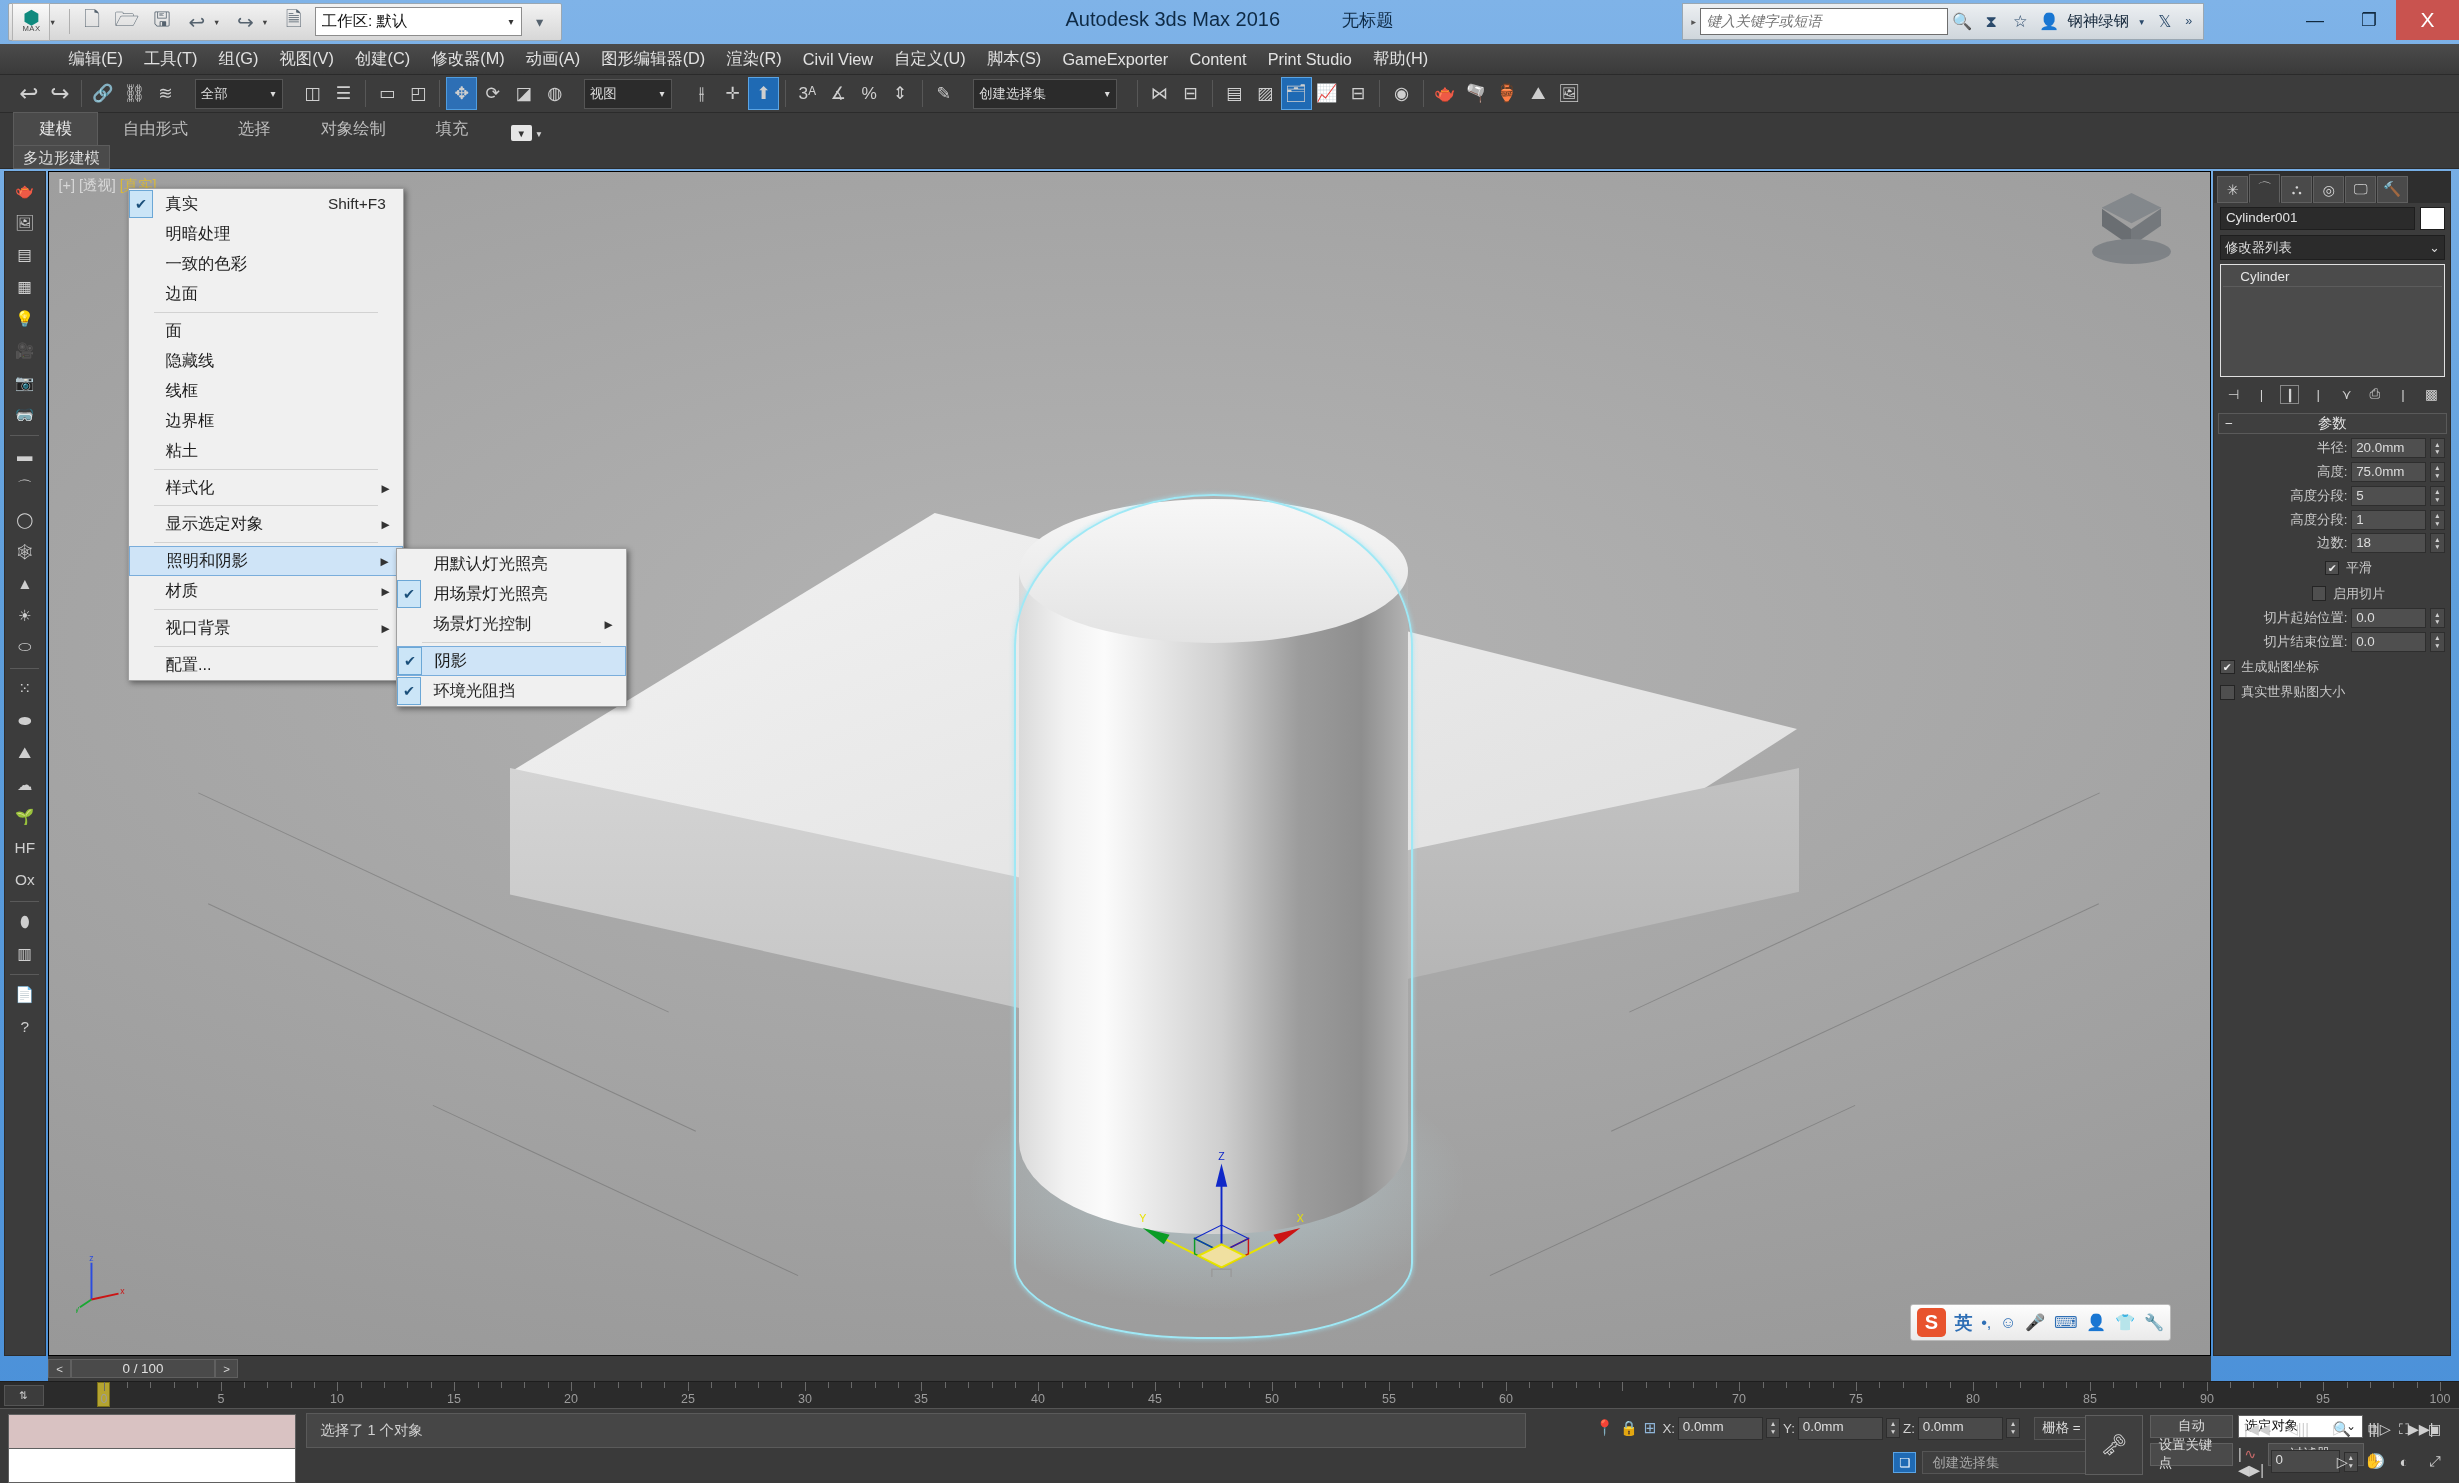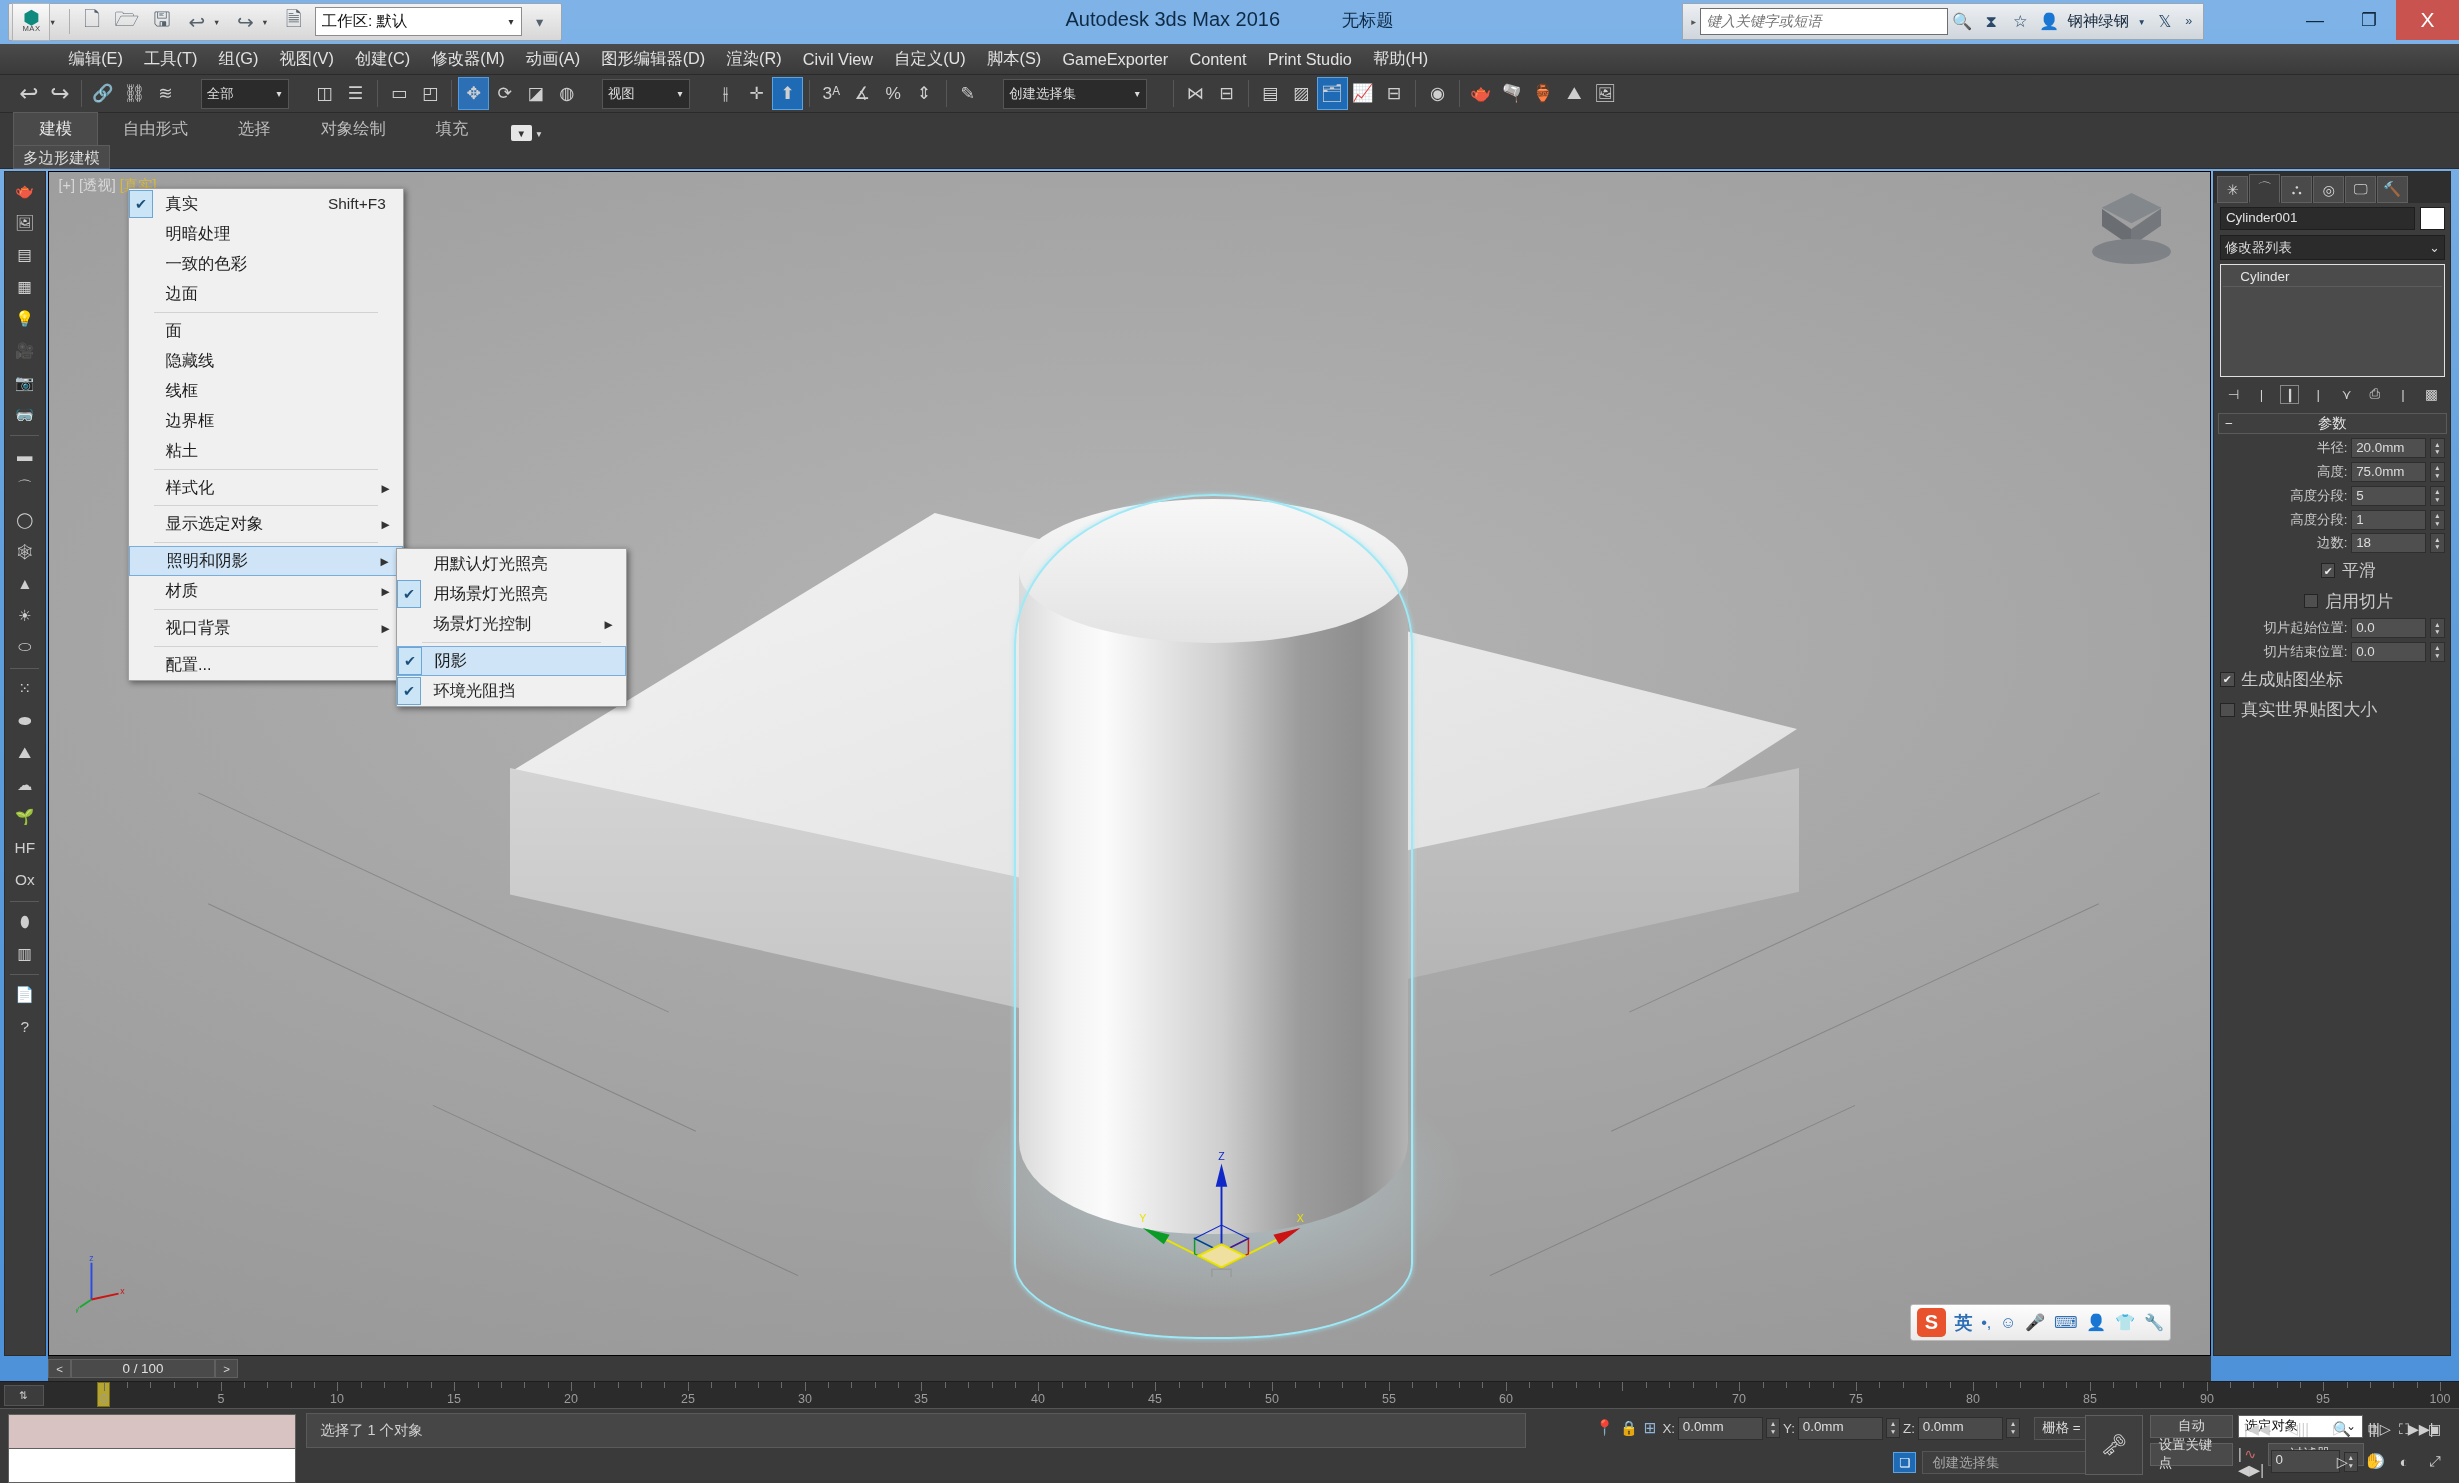--- a/index.html
+++ b/index.html
@@ -58,21 +58,21 @@
   #maintb{ position:absolute; left:0; top:75px; width:2459px; height:38px;
            background:#3c3c3c; border-bottom:1px solid #2b2b2b;
            display:flex; align-items:center; padding-left:13.4px; }
   .tbi{ width:31px; height:33px; display:flex; align-items:center; justify-content:center;
         font-size:17.3px; color:#cfcfcf; position:relative;}
   .tbi.on{ background:#2d6fb5; border:1px solid #4f9de0;}
   .tbi.on2{ background:#1f6ab4; border:1px solid #5aa4e4;}
   .tbsep{ width:1px; height:27px; background:#575757; margin:0 5.8px;}
   .tbdrop{ height:30px; background:#2b2b2b; border:1px solid #555; color:#ddd;
            display:flex; align-items:center; justify-content:space-between;
-           padding:0 4.8px; font-size:13.4px; margin:0 20px;}
+           padding:0 4.8px; font-size:13.4px; margin:0 14px;}
   
   #ribbon{ position:absolute; left:0; top:113px; width:2459px; height:56px;
            background:#3a3a3a; border-bottom:1px solid #2b2b2b;}
   #ribtabs{ position:absolute; left:13.4px; top:0; display:flex; align-items:flex-end; height:32px;}
   .rtab{ padding:4.8px 25px; font-size:16.3px; color:#bdbdbd;}
   .rtab.active{ background:#4a4a4a; color:#e8e8e8; border:1px solid #5c5c5c; border-bottom:none;}
   .rcaret{ margin-left:17.3px; display:flex; align-items:center; gap:4.8px; padding-bottom:3.8px;}
   .rcaret .sq{ width:21px; height:16.3px; background:#e6e6e6; color:#333; font-size:9.6px;
                display:flex; align-items:center; justify-content:center; border-radius:1.9px;}
   #ribpanel{ position:absolute; left:13.4px; top:32px; height:24px;
@@ -179,21 +179,21 @@
   .plabel{ font-size:13.4px; color:#c9c9c9; text-align:right;}
   .pfield{ width:75px; height:20px; background:#4f4f4f; border:1px solid #2e2e2e;
            color:#dcdcdc; font-size:13.4px; padding:1px 3.8px;}
   .spin{ width:14.4px; height:20px; background:#4a4a4a; border:1px solid #2e2e2e;
          display:flex; flex-direction:column; align-items:center; justify-content:center;
          font-size:6.7px; line-height:7.7px; color:#d0d0d0;}
   .chkrow{ display:flex; align-items:center; gap:6.7px; padding:3.8px 5.8px;}
   .chkrow.ctr{ justify-content:center; padding-left:38px;}
   .cbx{ width:14.4px; height:14.4px; background:#4f4f4f; border:1px solid #242424;
         display:flex; align-items:center; justify-content:center; font-size:10.6px; color:#eee;}
-  .chklbl{ font-size:17px; color:#c9c9c9;}
+  .chklbl{ font-size:13px; color:#c9c9c9;}
   
   #timeslider{ position:absolute; left:48px; bottom:102px; right:248px; height:25px;
                background:#3a3a3a; display:flex; align-items:center;}
   #tsbtnL,#tsbtnR{ width:23px; height:19px; background:#4a4a4a; border:1px solid #606060;
                    display:flex; align-items:center; justify-content:center; font-size:11.5px;
                    color:#d6d6d6;}
   #tsfield{ width:144px; height:19px; background:#4a4a4a; border:1px solid #606060;
             display:flex; align-items:center; justify-content:center; font-size:13.4px; color:#e0e0e0;}
   #trackbar{ position:absolute; left:0; bottom:75px; width:2459px; height:27px;
              background:#2b2b2b; border-top:1px solid #1d1d1d;}

